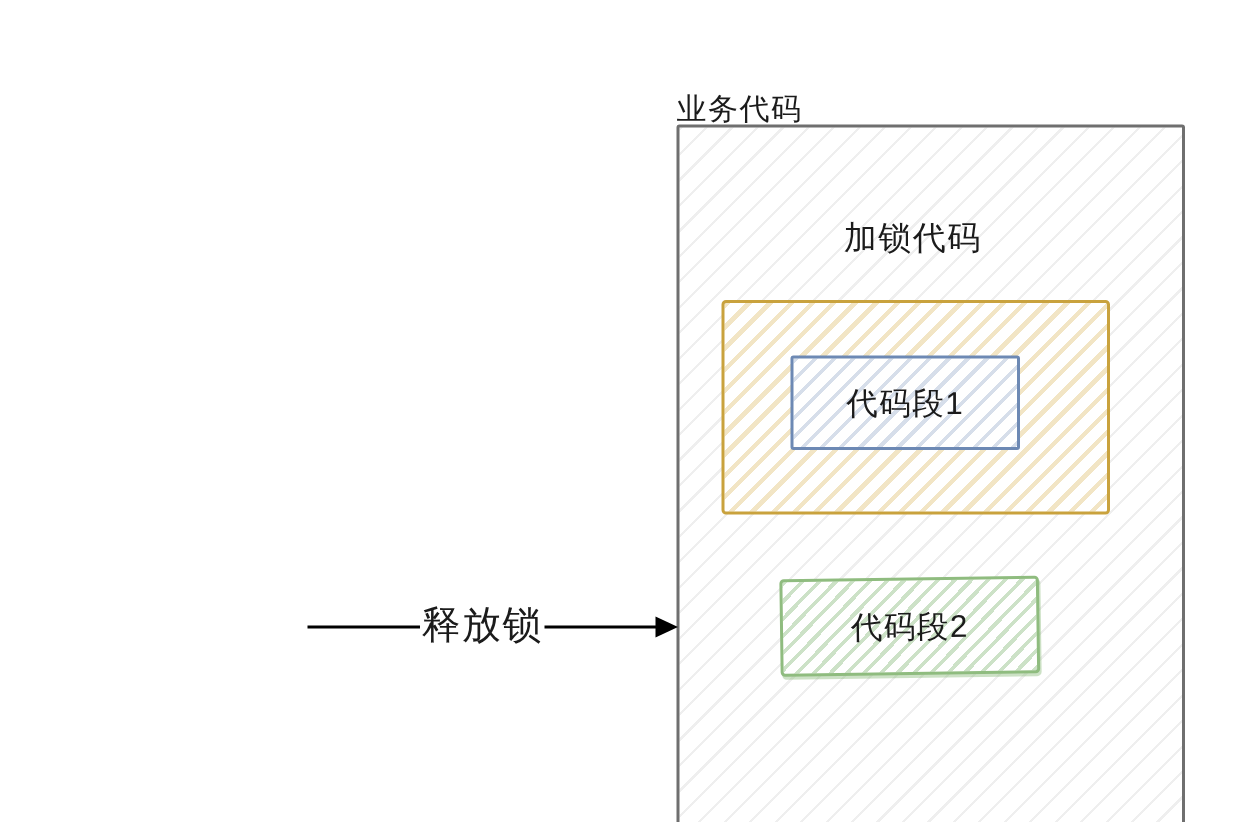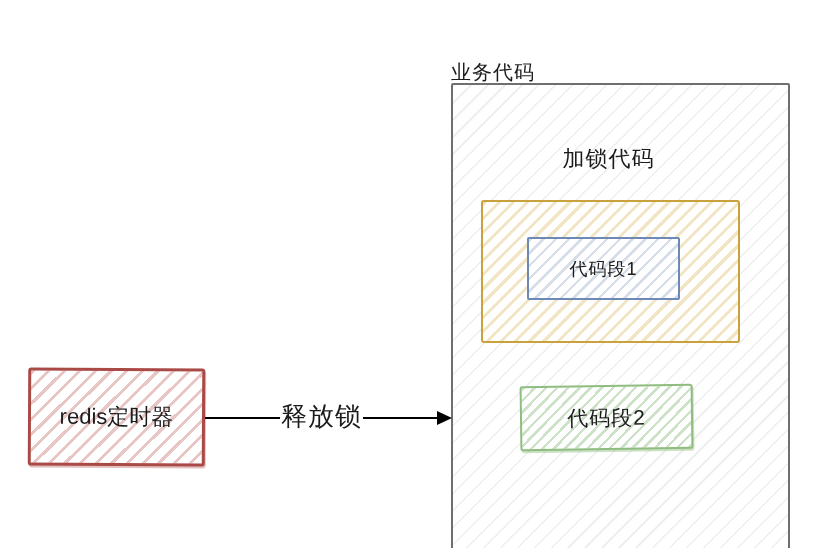--- a/index.html
+++ b/index.html
@@ -92,21 +92,21 @@
     background-image: repeating-linear-gradient(
       135deg,
       var(--blue-hatch, rgba(109,137,180,0.28)) 0px,
       var(--blue-hatch, rgba(109,137,180,0.28)) 2.5px,
       transparent 2.5px,
       transparent 9px
     );
     display: flex;
     align-items: center;
     justify-content: center;
-    font-size: 18px;
+    font-size: 21px;
     letter-spacing: 1px;
   }
   
   .green-box {
     position: absolute;
     left: 67px;
     top: 300px;
     width: 173px;
     height: 65px;
     box-sizing: border-box;
@@ -201,23 +201,20 @@
         <span class="label">代码段1</span>
       </div>
     </div>
 
     <div class="green-box">
       <span class="label">代码段2</span>
     </div>
 
   </div>
 
-  <div class="red-box">
-    <span class="label">redis定时器</span>
-  </div>
 
   <div class="arrow">
     <span class="seg"></span>
     <span class="arrow-label label">释放锁</span>
     <span class="seg"></span>
     <span class="head"></span>
   </div>
 
 </div>
 

